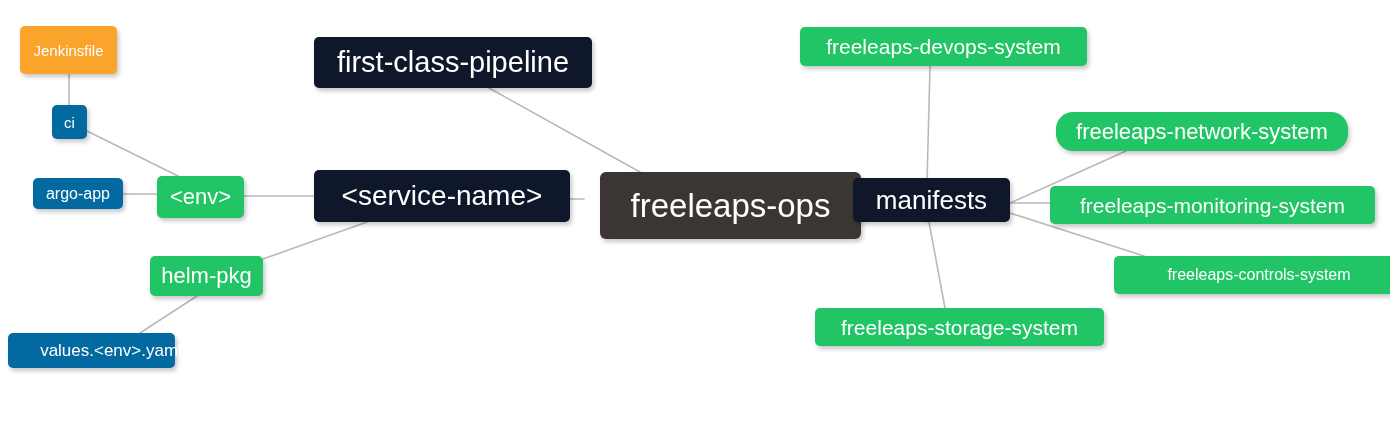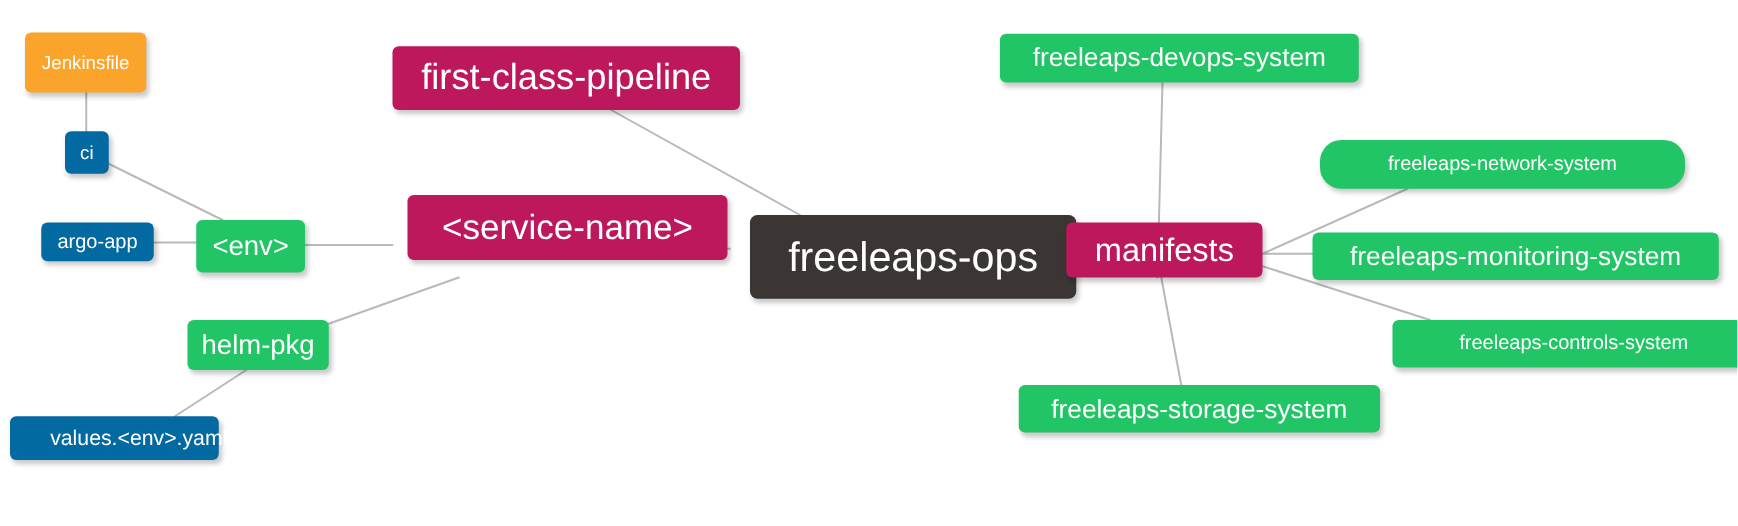--- a/index.html
+++ b/index.html
@@ -37,21 +37,21 @@
     box-shadow: 2px 3px 4px rgba(0,0,0,0.22);
     line-height: 1;
     font-weight: 400;
   }
   .n-root {
     background: #3b3634;
     font-size: 33px;
     border-radius: 6px;
   }
   .n-blue {
-    background: #be185d;
+    background: #0f172a;
     align-items: center;
   }
   .n-green {
     background: #21c565;
   }
   .n-orange {
     background: #fba42c;
   }
   .n-red {
     background: #0369a1;
@@ -91,33 +91,33 @@
     </div>
     <div class="node n-green" style="left: 150px; top: 256px; width: 113px; height: 40px; font-size: 22px;">
       <span>helm-pkg</span>
     </div>
     <div class="node n-red" style="left: 8px; top: 333px; width: 167px; height: 35px; font-size: 17px; padding-left: 39px;">
       <span>values.&lt;env&gt;.yaml</span>
     </div>
     <div class="node n-blue" style="left: 314px; top: 37px; width: 278px; height: 51px; font-size: 29px;">
       <span>first-class-pipeline</span>
     </div>
-    <div class="node n-blue" style="left: 314px; top: 156px; width: 256px; height: 52px; font-size: 28px; margin-left: 12px;">
+    <div class="node n-blue" style="left: 314px; top: 170px; width: 256px; height: 52px; font-size: 28px;">
       <span>&lt;service-name&gt;</span>
     </div>
     <div class="node n-root" style="left: 584px; top: 172px; width: 261px; height: 67px; font-size: 33px; margin-left: 16px;">
       <span>freeleaps-ops</span>
     </div>
     <div class="node n-blue" style="left: 853px; top: 178px; width: 157px; height: 44px; font-size: 26px;">
       <span>manifests</span>
     </div>
     <div class="node n-green" style="left: 800px; top: 27px; width: 287px; height: 39px; font-size: 21px;">
       <span>freeleaps-devops-system</span>
     </div>
-    <div class="node n-green" style="left: 1056px; top: 112px; width: 292px; height: 39px; font-size: 16px; border-radius: 17px;">
+    <div class="node n-green" style="left: 1056px; top: 112px; width: 292px; height: 39px; font-size: 22px; border-radius: 17px;">
       <span>freeleaps-network-system</span>
     </div>
     <div class="node n-green" style="left: 1050px; top: 186px; width: 325px; height: 38px; font-size: 21px;">
       <span>freeleaps-monitoring-system</span>
     </div>
     <div class="node n-green" style="left: 1114px; top: 256px; width: 290px; height: 38px; font-size: 16px;">
       <span>freeleaps-controls-system</span>
     </div>
     <div class="node n-green" style="left: 815px; top: 308px; width: 289px; height: 38px; font-size: 21px;">
       <span>freeleaps-storage-system</span>

